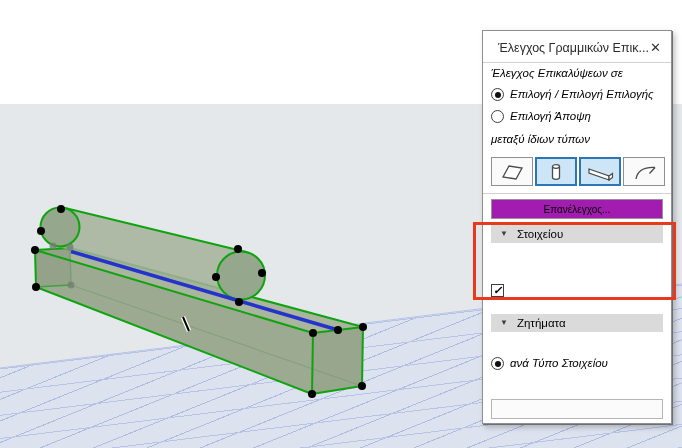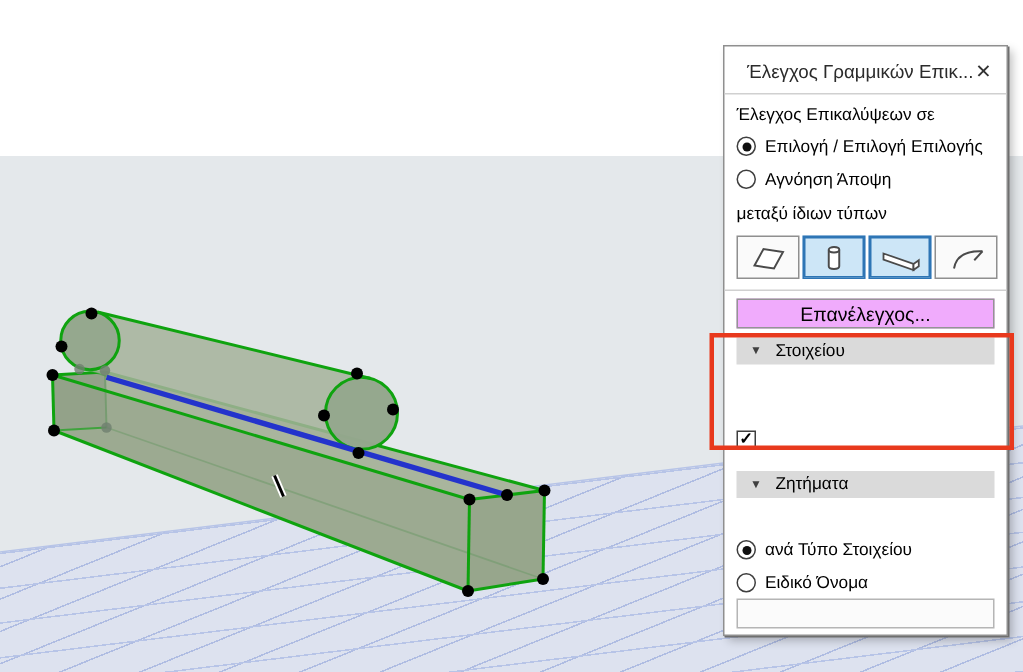--- a/index.html
+++ b/index.html
@@ -20,36 +20,36 @@
   
   .dialog{position:absolute;left:482px;top:30px;width:190px;height:394px;
       background:#ffffff;border:1px solid #8f8f8f;box-sizing:border-box;z-index:20;
       box-shadow:1px 1px 0 #6f6f6f,3px 3px 6px rgba(0,0,0,.25);
       font-size:11.5px;color:#000;}
   .titlebar{position:absolute;left:0;right:0;top:1px;height:31px;display:flex;align-items:center;
       padding:0 10px 0 14px;box-sizing:border-box;text-align:center;}
   .title{flex:1;font-size:12.5px;color:#2b2b2b;white-space:nowrap;overflow:hidden;}
   .close{font-size:13px;color:#333;cursor:default;}
   .sep{position:absolute;left:0;right:0;border-top:1px solid #d0d0d0;height:0;}
-  .row{position:absolute;left:8px;right:3px;height:16px;display:flex;align-items:flex-end;}
+  .row{position:absolute;left:8px;right:3px;height:16px;display:flex;align-items:flex-start;font-style:italic;}
   .lbl{white-space:nowrap;}
   .radio{width:13px;height:13px;border:1px solid #3e3e3e;border-radius:50%;background:#fff;
       margin-right:6px;box-sizing:border-box;flex:none;position:relative;}
   .radio.sel::after{content:"";position:absolute;left:2.5px;top:2.5px;width:6px;height:6px;
       border-radius:50%;background:#101010;}
   .checkbox{width:13px;height:13px;border:1px solid #3e3e3e;background:#fff;margin-right:6px;
       box-sizing:border-box;flex:none;display:flex;align-items:center;justify-content:center;
       font-size:11px;line-height:1;color:#000;font-weight:bold;}
   .btnrow{position:absolute;left:8px;top:126px;display:flex;gap:2px;}
   .tbtn{width:42px;height:29px;background:#fafafa;border:1px solid #8f8f8f;box-sizing:border-box;
       display:flex;align-items:center;justify-content:center;padding:0;}
   .tbtn.sel{background:#cde6f7;border:1px solid #2e75b5;box-shadow:inset 0 0 0 1px #2e75b5;}
-  .pushbtn{position:absolute;left:8px;right:8px;top:168px;height:20px;background:#f0abfc;
+  .pushbtn{position:absolute;left:8px;right:8px;top:168px;height:20px;background:#a21caf;
       border:1px solid #949494;box-sizing:border-box;display:flex;align-items:center;
-      justify-content:center;font-size:13px;font-family:inherit;color:#000;}
+      justify-content:center;font-size:10px;font-family:inherit;color:#000;}
   .hdr{position:absolute;left:8px;right:8px;height:18px;background:#dadada;display:flex;
       align-items:center;gap:9px;padding-left:9px;box-sizing:border-box;}
   .tri{font-size:8px;color:#3f3f3f;line-height:1;}
   .field{position:absolute;left:8px;right:8px;top:368px;height:20px;background:#fbfbfb;
       border:1px solid #b5b5b5;box-sizing:border-box;font:inherit;padding:0 4px;color:#333;}
   
   .annotation{position:absolute;left:473px;top:222px;width:203px;height:78px;
       border:3px solid #e8391d;box-sizing:border-box;z-index:30;pointer-events:none;}
 </style>
 </head>
@@ -133,21 +133,21 @@
   <div class="row" style="top:36px">
     <span class="lbl">Έλεγχος Επικαλύψεων σε</span>
   </div>
 
   <div class="row" style="top:57px">
     <span class="radio sel"></span>
     <span class="lbl">Επιλογή / Επιλογή Επιλογής</span>
   </div>
   <div class="row" style="top:79px">
     <span class="radio"></span>
-    <span class="lbl">Αγνόηση Άποψη</span>
+    <span class="lbl">Επιλογή Άποψη</span>
   </div>
 
   <div class="row" style="top:102px">
     <span class="lbl">μεταξύ ίδιων τύπων</span>
   </div>
 
   <div class="btnrow">
     <button class="tbtn">
       <svg width="28" height="20" viewBox="0 0 28 20">
         <polygon points="5,15 11,4 24,6 18,17" fill="#ffffff" stroke="#4a4a4a" stroke-width="1.3"></polygon>
@@ -194,21 +194,17 @@
   <div class="hdr" style="top:283px">
     <span class="tri">▼</span>
     <span class="lbl">Ζητήματα</span>
   </div>
 
 
   <div class="row" style="top:326px">
     <span class="radio sel"></span>
     <span class="lbl">ανά Τύπο Στοιχείου</span>
   </div>
-  <div class="row" style="top:348px">
-    <span class="radio"></span>
-    <span class="lbl">Ειδικό Όνομα</span>
-  </div>
 
   <input class="field" type="text" value="" style="">
 </div>
 
 <div class="annotation"></div>
 
 </body></html>

